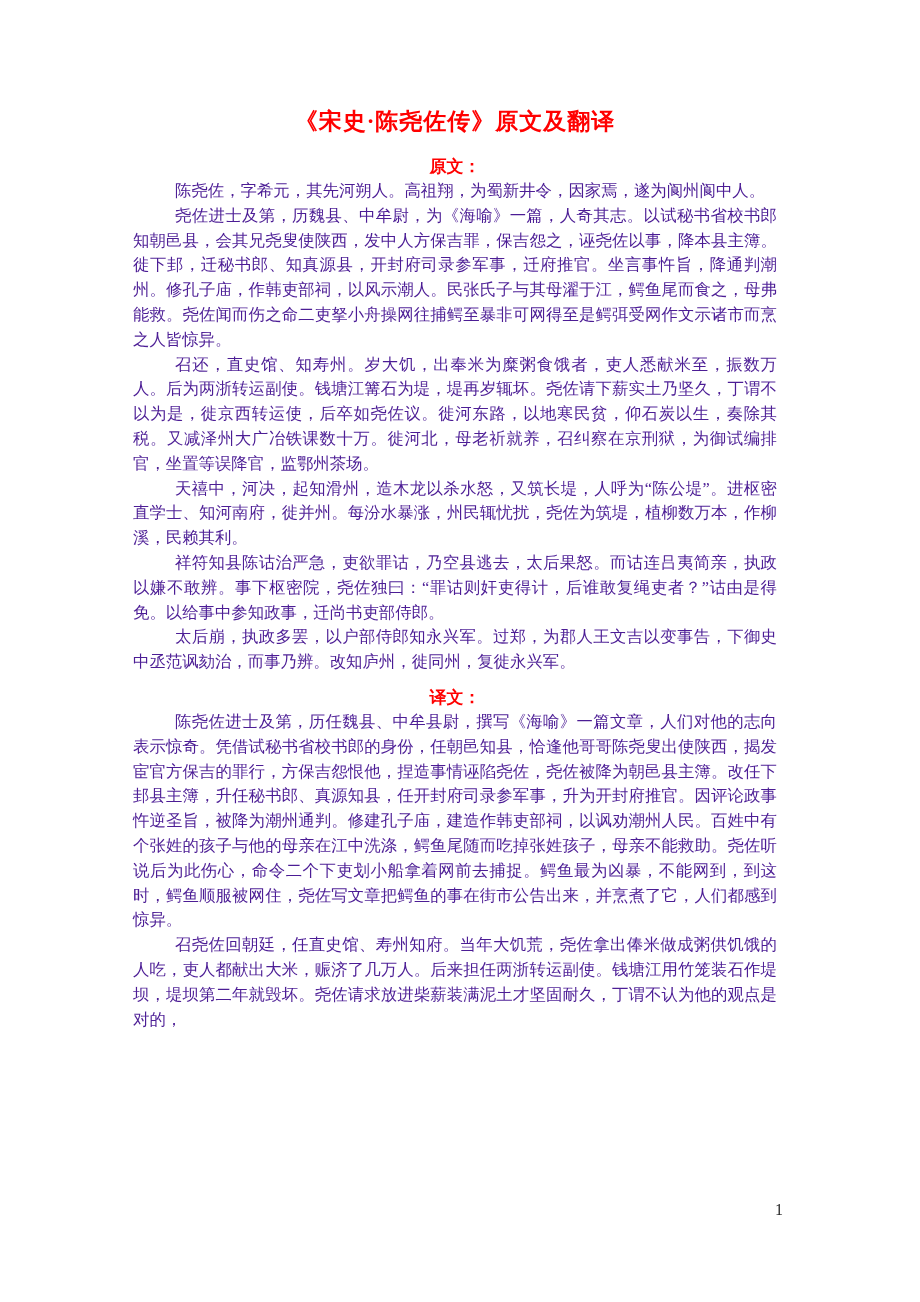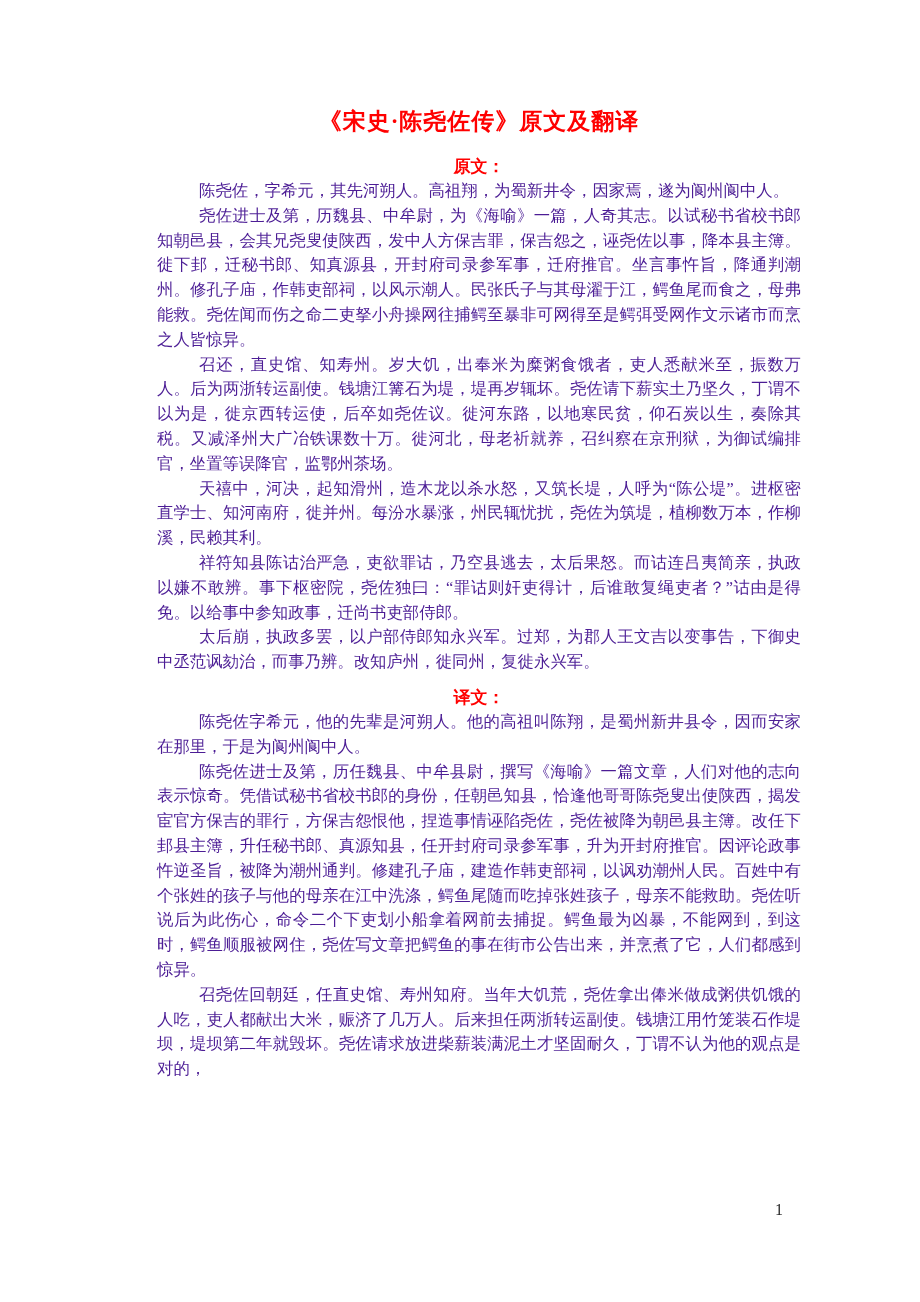--- a/index.html
+++ b/index.html
@@ -11,21 +11,21 @@
     position: relative;
     width: 920px;
     height: 1302px;
     background: #ffffff;
     font-family: "Liberation Serif", "DejaVu Serif", serif;
     color: #1e1e1e;
     overflow: hidden;
   }
   .content {
     position: absolute;
-    left: 157px;
+    left: 133px;
     top: 106px;
     width: 644px;
   }
   .doc-title {
     margin: 0 0 16px 0;
     text-align: center;
     color: #ff0000;
     font-weight: bold;
     font-size: 23px;
     line-height: 32px;
@@ -79,20 +79,19 @@
 
     <p class="para">陈尧佐，字希元，其先河朔人。高祖翔，为蜀新井令，因家焉，遂为阆州阆中人。</p>
     <p class="para">尧佐进士及第，历魏县、中牟尉，为《海喻》一篇，人奇其志。以试秘书省校书郎知朝邑县，会其兄尧叟使陕西，发中人方保吉罪，保吉怨之，诬尧佐以事，降本县主簿。徙下邽，迁秘书郎、知真源县，开封府司录参军事，迁府推官。坐言事忤旨，降通判潮州。修孔子庙，作韩吏部祠，以风示潮人。民张氏子与其母濯于江，鳄鱼尾而食之，母弗能救。尧佐闻而伤之命二吏拏小舟操网往捕鳄至暴非可网得至是鳄弭受网作文示诸市而烹之人皆惊异。</p>
     <p class="para">召还，直史馆、知寿州。岁大饥，出奉米为糜粥食饿者，吏人悉献米至，振数万人。后为两浙转运副使。钱塘江篝石为堤，堤再岁辄坏。尧佐请下薪实土乃坚久，丁谓不以为是，徙京西转运使，后卒如尧佐议。徙河东路，以地寒民贫，仰石炭以生，奏除其税。又减泽州大广冶铁课数十万。徙河北，母老祈就养，召纠察在京刑狱，为御试编排官，坐置等误降官，监鄂州茶场。</p>
     <p class="para">天禧中，河决，起知滑州，造木龙以杀水怒，又筑长堤，人呼为“陈公堤”。进枢密直学士、知河南府，徙并州。每汾水暴涨，州民辄忧扰，尧佐为筑堤，植柳数万本，作柳溪，民赖其利。</p>
     <p class="para">祥符知县陈诂治严急，吏欲罪诂，乃空县逃去，太后果怒。而诂连吕夷简亲，执政以嫌不敢辨。事下枢密院，尧佐独曰：“罪诂则奸吏得计，后谁敢复绳吏者？”诂由是得免。以给事中参知政事，迁尚书吏部侍郎。</p>
     <p class="para">太后崩，执政多罢，以户部侍郎知永兴军。过郑，为郡人王文吉以变事告，下御史中丞范讽劾治，而事乃辨。改知庐州，徙同州，复徙永兴军。</p>
 
     <div class="section-label translation-label">译文：</div>
 
-    <p class="para">陈尧佐字希元，他的先辈是河朔人。他的高祖叫陈翔，是蜀州新井县令，因而安家在那里，于是为阆州阆中人。</p>
     <p class="para">陈尧佐进士及第，历任魏县、中牟县尉，撰写《海喻》一篇文章，人们对他的志向表示惊奇。凭借试秘书省校书郎的身份，任朝邑知县，恰逢他哥哥陈尧叟出使陕西，揭发宦官方保吉的罪行，方保吉怨恨他，捏造事情诬陷尧佐，尧佐被降为朝邑县主簿。改任下邽县主簿，升任秘书郎、真源知县，任开封府司录参军事，升为开封府推官。因评论政事忤逆圣旨，被降为潮州通判。修建孔子庙，建造作韩吏部祠，以讽劝潮州人民。百姓中有个张姓的孩子与他的母亲在江中洗涤，鳄鱼尾随而吃掉张姓孩子，母亲不能救助。尧佐听说后为此伤心，命令二个下吏划小船拿着网前去捕捉。鳄鱼最为凶暴，不能网到，到这时，鳄鱼顺服被网住，尧佐写文章把鳄鱼的事在街市公告出来，并烹煮了它，人们都感到惊异。</p>
     <p class="para">召尧佐回朝廷，任直史馆、寿州知府。当年大饥荒，尧佐拿出俸米做成粥供饥饿的人吃，吏人都献出大米，赈济了几万人。后来担任两浙转运副使。钱塘江用竹笼装石作堤坝，堤坝第二年就毁坏。尧佐请求放进柴薪装满泥土才坚固耐久，丁谓不认为他的观点是对的，</p>
 
   </div>
 
   <div class="footer">1</div>
 </div>
 
 </body></html>

